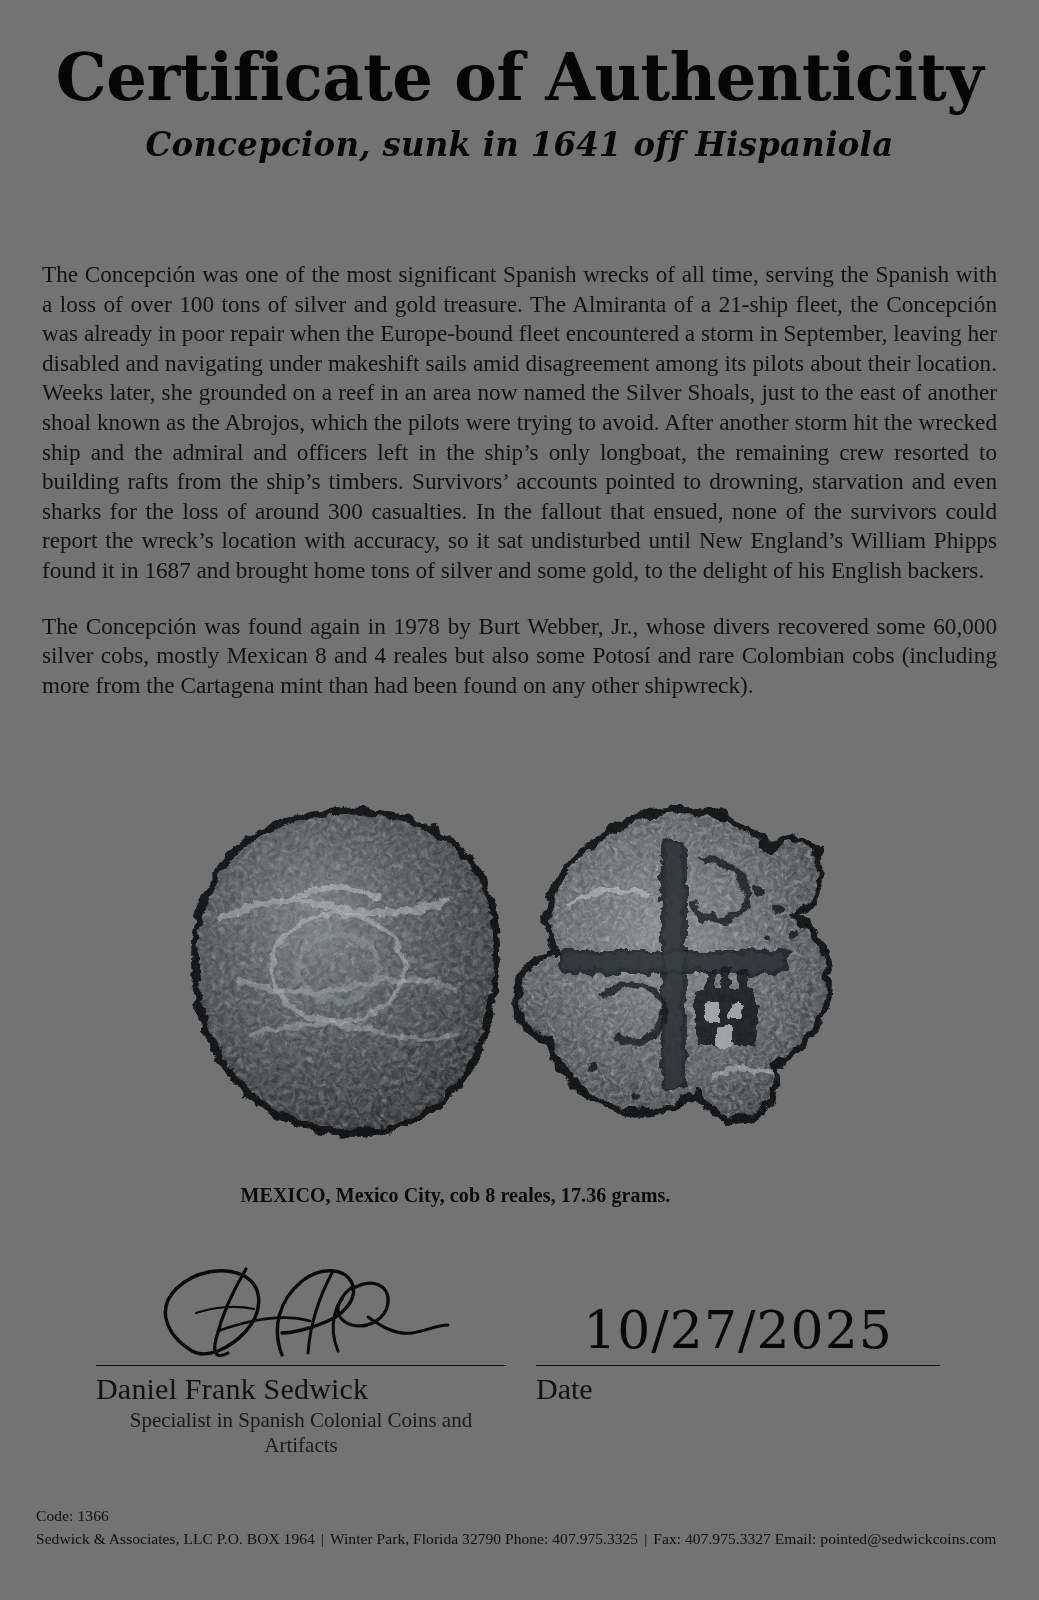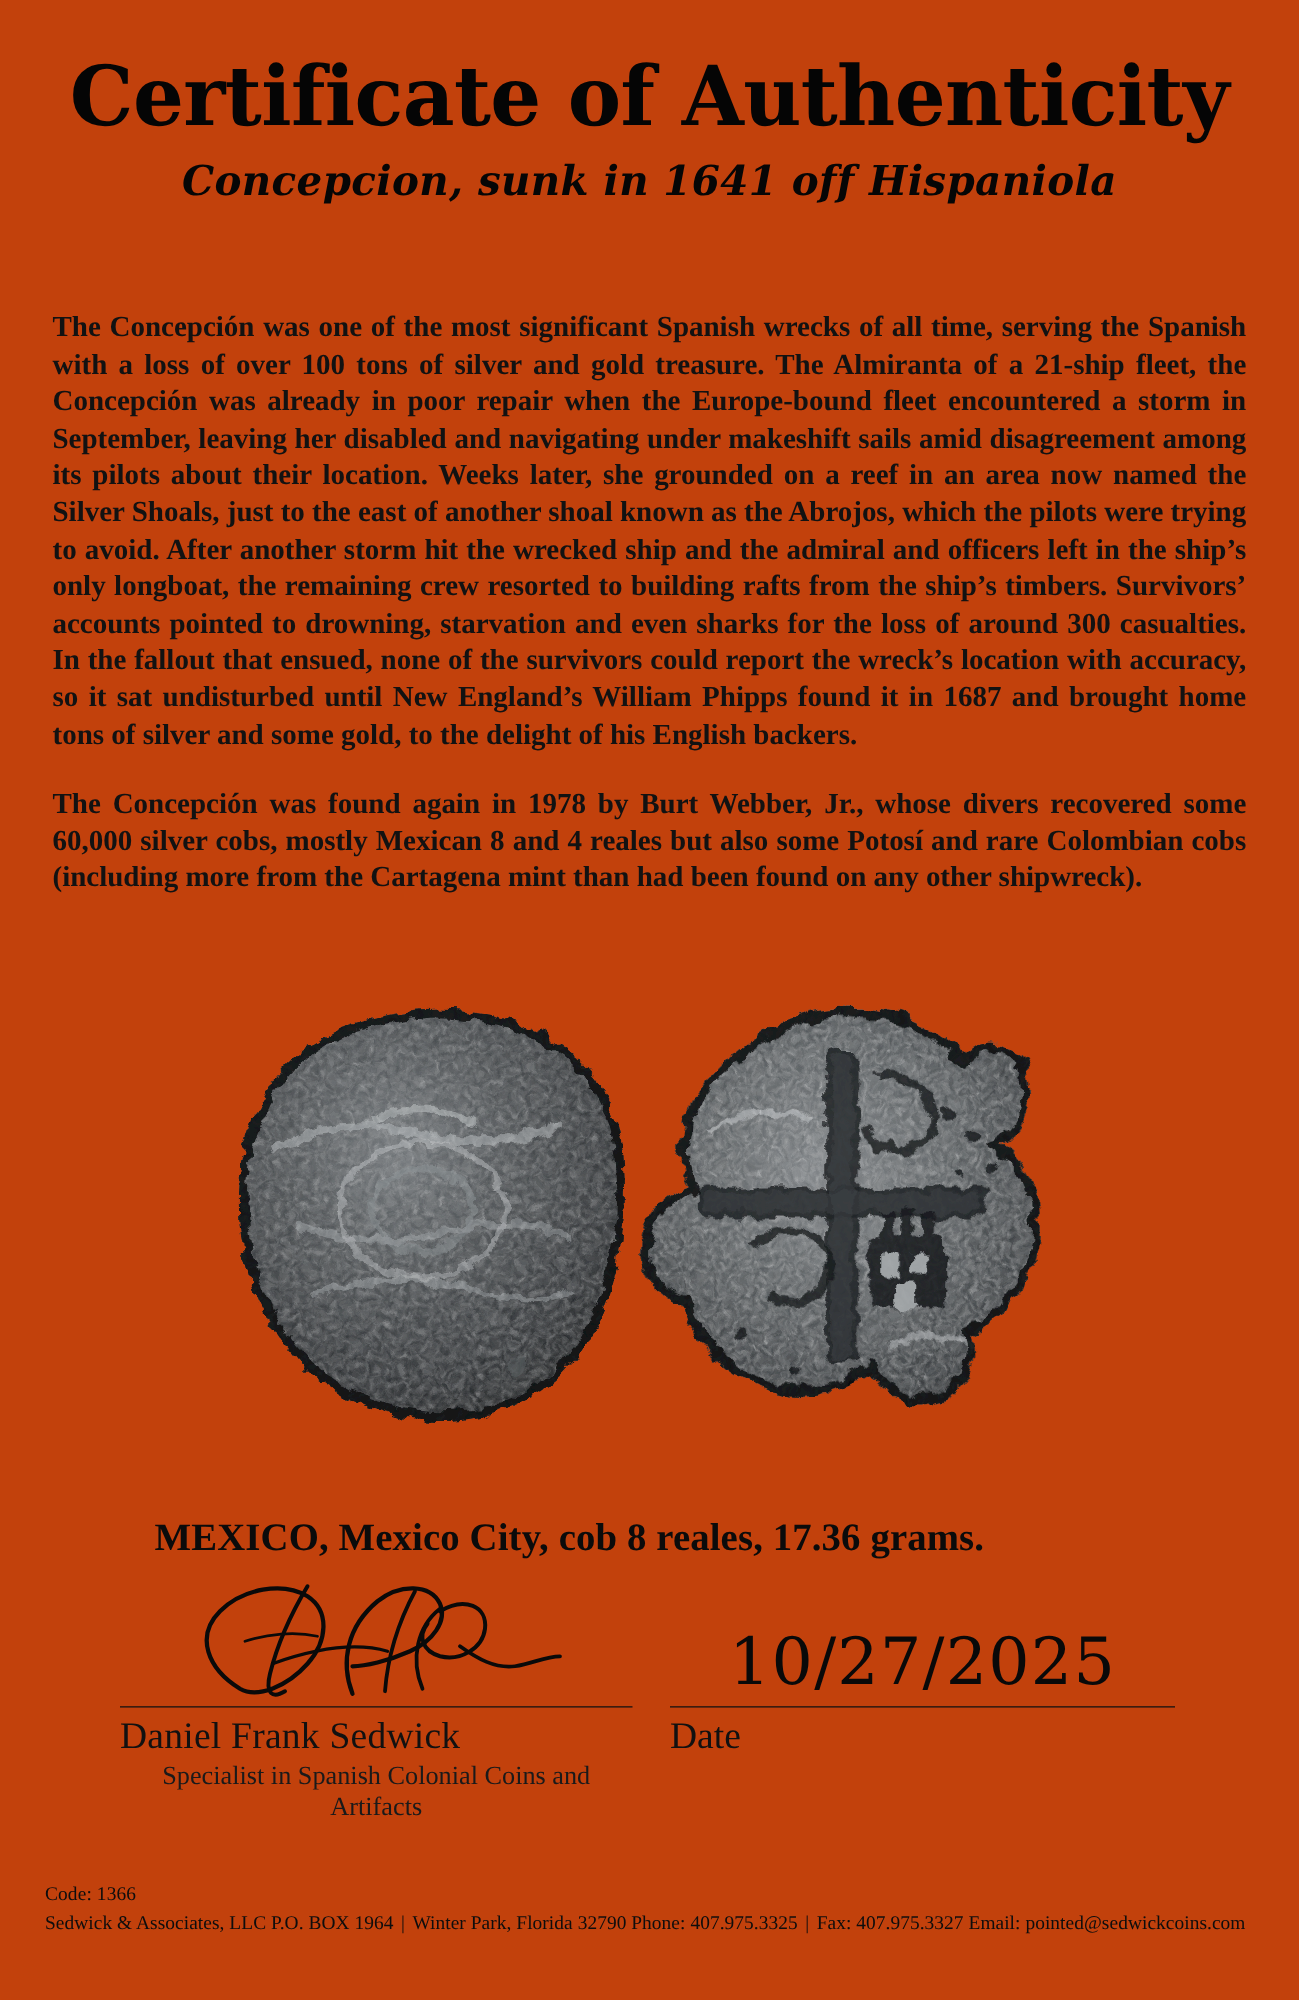--- a/index.html
+++ b/index.html
@@ -14,21 +14,21 @@
     font-family: "Liberation Serif", "DejaVu Serif", serif;
     color: #000000;
     overflow: hidden;
   }
 
   .page {
     position: absolute;
     left: 0; top: 0;
     width: 1039px;
     height: 1600px;
-    background: #c2410c;
+    background: #737373;
     box-sizing: border-box;
   }
 
   
   .header {
     padding-top: 44px;
     text-align: center;
   }
   .cert-title {
     font-family: "DejaVu Serif", "Liberation Serif", serif;
@@ -49,23 +49,22 @@
     margin: 16px 0 0 0;
     letter-spacing: 0.3px;
     color: #060606;
     transform: scaleX(0.98);
   }
 
   
   .body-text {
     position: absolute;
     left: 42px;
-    top: 248px;
+    top: 260px;
     width: 955px;
-    font-weight: bold;
   }
   .para {
     margin: 0 0 26px 0;
     text-align: justify;
     text-justify: inter-word;
     font-family: "Liberation Serif", "DejaVu Serif", serif;
     font-size: 23.2px;
     line-height: 29.6px;
     color: #121212;
     hyphens: none;
@@ -84,26 +83,26 @@
     position: absolute;
     top: 0;
   }
   .coin-obverse { left: 178px; }
   .coin-reverse { left: 505px; }
 
   
   .coin-caption {
     position: absolute;
     left: 0;
-    top: 1212px;
+    top: 1184px;
     width: 911px;
     text-align: center;
     font-family: "Liberation Serif", "DejaVu Serif", serif;
     font-weight: 700;
-    font-size: 31px;
+    font-size: 20px;
     letter-spacing: 0.1px;
     color: #0b0b0b;
   }
 
   
   .sig-area {
     position: absolute;
     left: 0;
     top: 1255px;
     width: 1039px;

